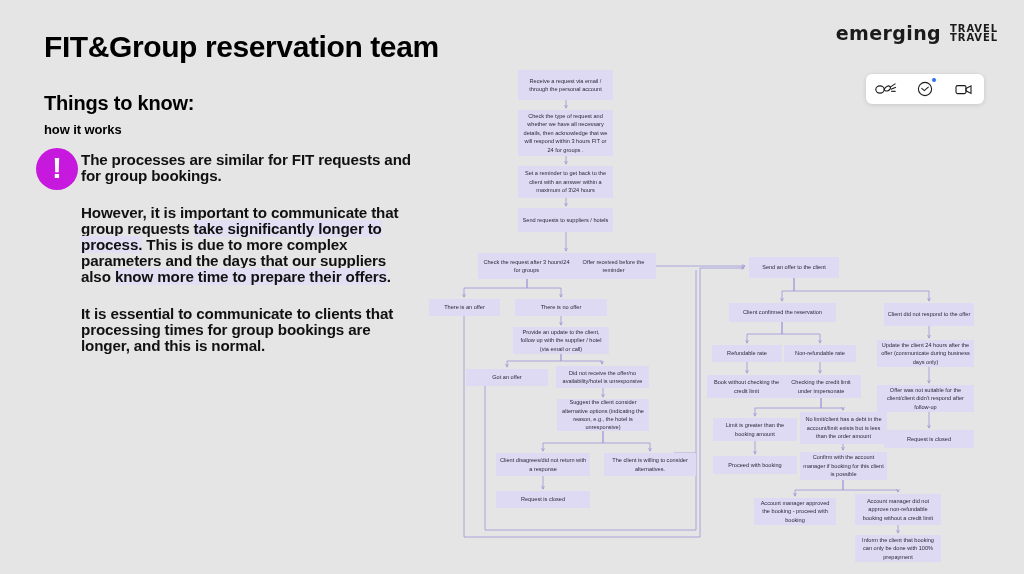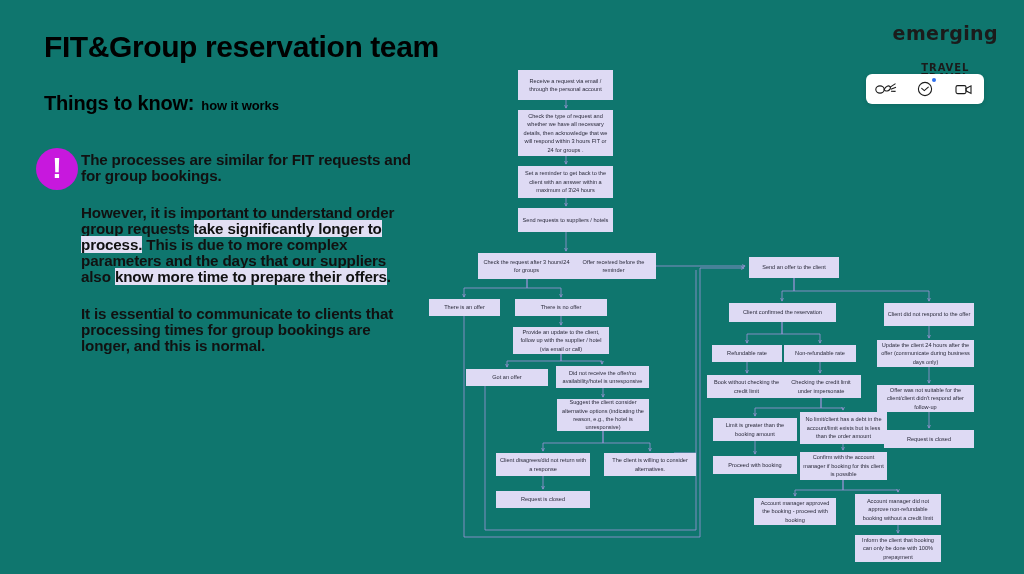--- a/index.html
+++ b/index.html
@@ -6,32 +6,32 @@
   html, body {
     margin: 0; padding: 0;
     width: 1024px; height: 574px;
     background: #ffffff;
     font-family: "Liberation Sans", sans-serif;
     overflow: hidden;
   }
   #slide {
     position: relative;
     width: 1024px; height: 574px;
-    background: #0f766e;
+    background: #e5e5e5;
   }
 
   
   #page-title {
     position: absolute; left: 44px; top: 30px;
     font-size: 30px; font-weight: bold; color: #000000;
     letter-spacing: -0.4px; white-space: nowrap;
   }
   #subtitle-row {
     position: absolute; left: 44px; top: 92px;
-    display: flex; align-items: baseline; gap: 7px;
+    display: flex; align-items: baseline; gap: 7px; flex-direction: column;
   }
   #subtitle-main { font-size: 20px; font-weight: bold; color: #000; letter-spacing: -0.2px; }
   #subtitle-sub  { font-size: 13px; font-weight: bold; color: #000; letter-spacing: -0.1px; }
 
   #alert-icon {
     position: absolute; left: 36px; top: 148px;
     width: 42px; height: 42px; border-radius: 50%;
     background: #c718dd;
     display: flex; align-items: center; justify-content: center;
   }
@@ -45,21 +45,21 @@
     font-size: 15.2px; line-height: 16px; font-weight: bold;
     color: #111111; letter-spacing: -0.15px;
   }
   #body-copy p { margin: 0 0 21px 0; }
   #body-copy p:last-child { margin-bottom: 0; }
   .hl { background: #e2dff4; }
 
   
   #logo {
     position: absolute; right: 26px; top: 22px;
-    display: flex; align-items: center; gap: 19px; flex-direction: column;
+    display: flex; align-items: center; gap: 9px;
   }
   #logo-word {
     font-size: 19px; font-weight: bold; color: #1b1b1b;
     letter-spacing: 0.4px; font-family: "DejaVu Sans", sans-serif;
   }
   #logo-sub {
     font-size: 10px; font-weight: bold; color: #1b1b1b;
     line-height: 9.5px; letter-spacing: 0.9px;
     font-family: "DejaVu Sans", sans-serif;
   }
@@ -109,21 +109,21 @@
     <span id="subtitle-sub">how it works</span>
   </div>
 
   <div id="alert-icon">
     <span>!</span>
   </div>
 
   <div id="body-copy">
     <p><span>The processes are similar for FIT requests and for group bookings.</span></p>
     <p>
-      <span>However, it is important to understand order group requests </span><span class="hl">take significantly longer to process.</span><span> This is due to more complex parameters and the days that our suppliers also </span><span class="hl">know more time to prepare their offers</span><span>.</span>
+      <span>However, it is important to communicate that group requests </span><span class="hl">take significantly longer to process.</span><span> This is due to more complex parameters and the days that our suppliers also </span><span class="hl">know more time to prepare their offers</span><span>.</span>
     </p>
     <p><span>It is essential to communicate to clients that processing times for group bookings are longer, and this is normal.</span></p>
   </div>
 
   <div id="logo">
     <span id="logo-word">emerging</span>
     <span id="logo-sub">
       <span>TRAVEL</span><br>
       <span>TRAVEL</span>
     </span>

